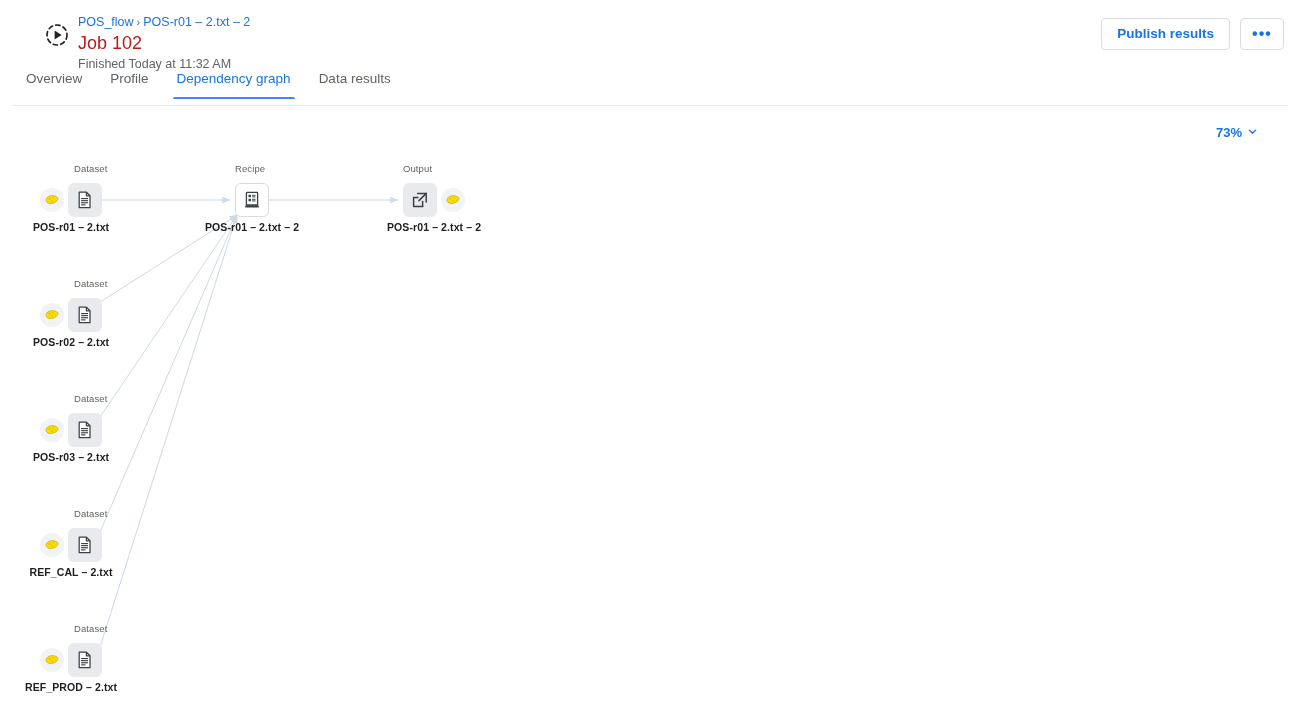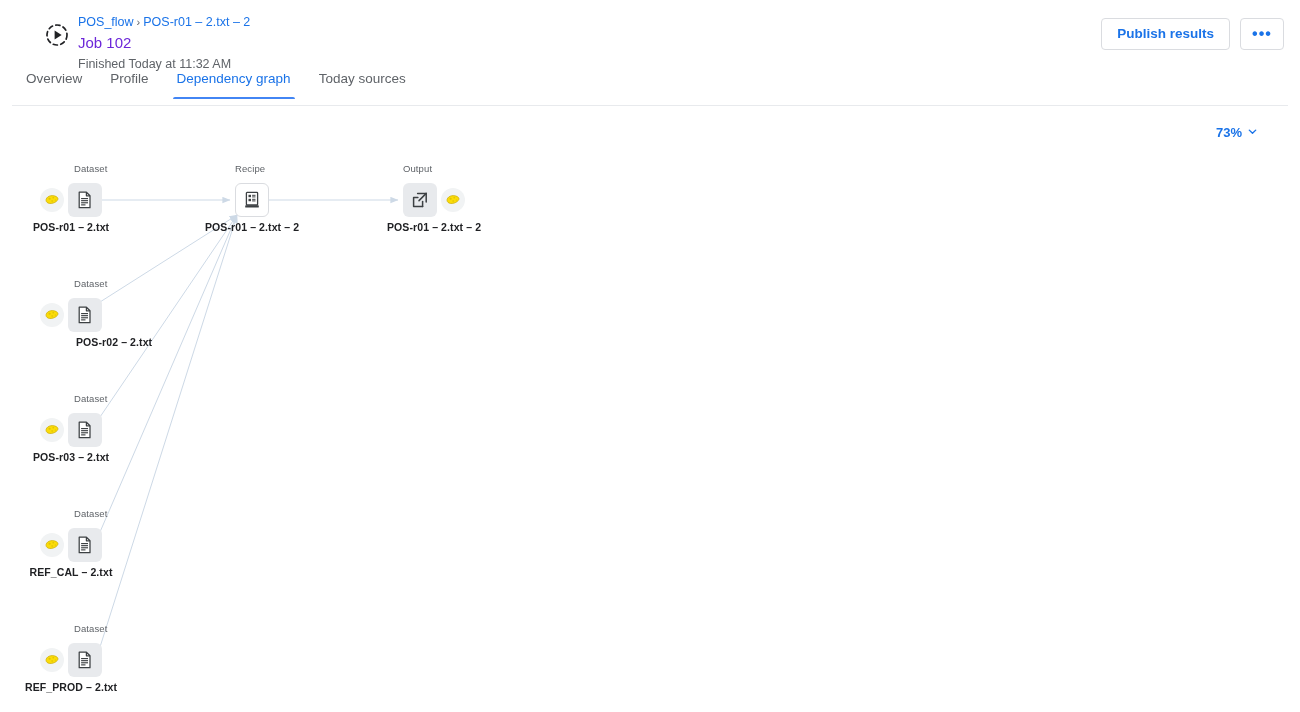--- a/index.html
+++ b/index.html
@@ -34,23 +34,23 @@
     line-height: 15px;
     white-space: nowrap;
   }
   .breadcrumb .crumb { cursor: pointer; }
   .breadcrumb .sep {
     color: #5f6368;
     margin: 0 3px;
     font-size: 11px;
   }
   .job-title {
-    font-size: 15px;
+    font-size: 18px;
     font-weight: 400;
-    color: #6d28d9;
+    color: #b91c1c;
     line-height: 24px;
     margin: 1px 0 0 0;
   }
   .job-subtitle {
     font-size: 12.5px;
     color: #5f6368;
     line-height: 16px;
     margin-top: 1px;
   }
 
@@ -233,21 +233,21 @@
   <div class="header-actions">
     <button class="btn">Publish results</button>
     <button class="btn btn-more">•••</button>
   </div>
 </div>
 
 <div class="tabbar">
     <div class="tab">Overview</div>
     <div class="tab">Profile</div>
     <div class="tab active">Dependency graph</div>
-    <div class="tab">Today sources</div>
+    <div class="tab">Data results</div>
   </div>
 
 <div class="canvas-toolbar">
   <div class="zoom-control">
     <span>73%</span>
     <span>
       <svg width="11" height="11" viewBox="0 0 12 12">
         <path d="M2.5 4.5 L6 8 L9.5 4.5" fill="none" stroke="#1a73e8" stroke-width="1.5" stroke-linecap="round" stroke-linejoin="round"></path>
       </svg>
     </span>
@@ -365,21 +365,21 @@
       <g fill="#3c4043">
         <rect x="6.1" y="8.0" width="6.9" height="1.15"></rect>
         <rect x="6.1" y="10.1" width="6.9" height="1.15"></rect>
         <rect x="6.1" y="12.2" width="6.9" height="1.15"></rect>
         <rect x="6.1" y="14.3" width="4.4" height="1.15"></rect>
       </g>
     </svg>
           </span>
         </div>
         <div class="node-kind">Dataset</div>
-        <div class="node-label" style="left: -7px; margin-left: 43px;">POS-r02 – 2.txt</div>
+        <div class="node-label" style="left: -7px;">POS-r02 – 2.txt</div>
       </div>
       <div class="node" style="left: 40px; top: 263px;">
         <div class="node-row">
           <span class="badge">
             <svg width="16" height="16" viewBox="0 0 18 18">
       <path d="M2.4 8.2 C3 6.2 5 4.6 7.6 4.2 C10.6 3.7 13.9 4.6 15.2 6.3
                C16 7.3 15.8 8.5 14.9 9.6 C13.6 11.2 11 12.6 8.3 12.9
                C5.6 13.2 3.3 12.2 2.6 10.6 C2.3 9.9 2.2 9 2.4 8.2 Z" fill="#fbdc08" stroke="#c9ab06" stroke-width="0.8" stroke-linejoin="round"></path>
       <ellipse cx="6.3" cy="7.6" rx="1.25" ry="1.0" fill="#e0c205"></ellipse>
       <ellipse cx="10.4" cy="6.6" rx="1.05" ry="0.85" fill="#e0c205"></ellipse>

